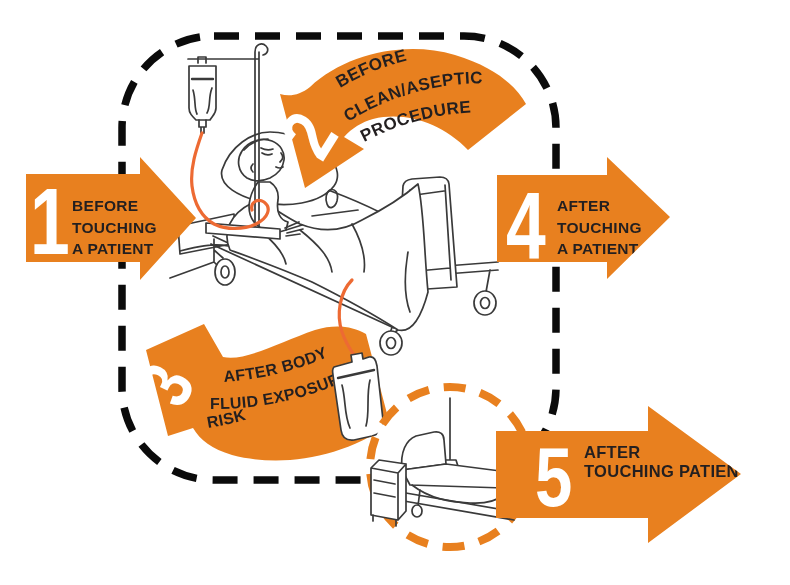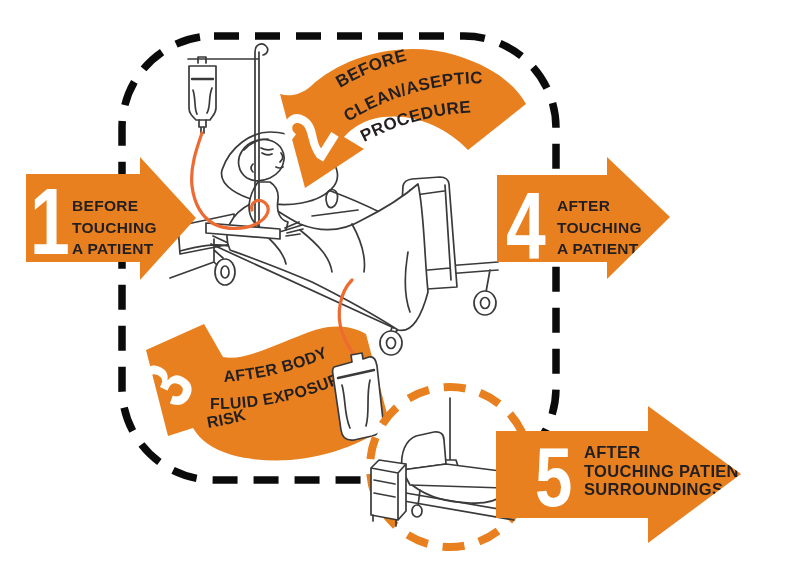--- a/index.html
+++ b/index.html
@@ -159,17 +159,16 @@
       <span>TOUCHING</span>
       <span>A PATIENT</span>
     </span>
   </div>
 
   <div class="arrow a5">
     <span class="num">5</span>
     <span class="lbl">
       <span>AFTER</span>
       <span>TOUCHING PATIENT</span>
-      <span>SURROUNDINGS</span>
     </span>
   </div>
 
 </div>
 
 </body></html>

